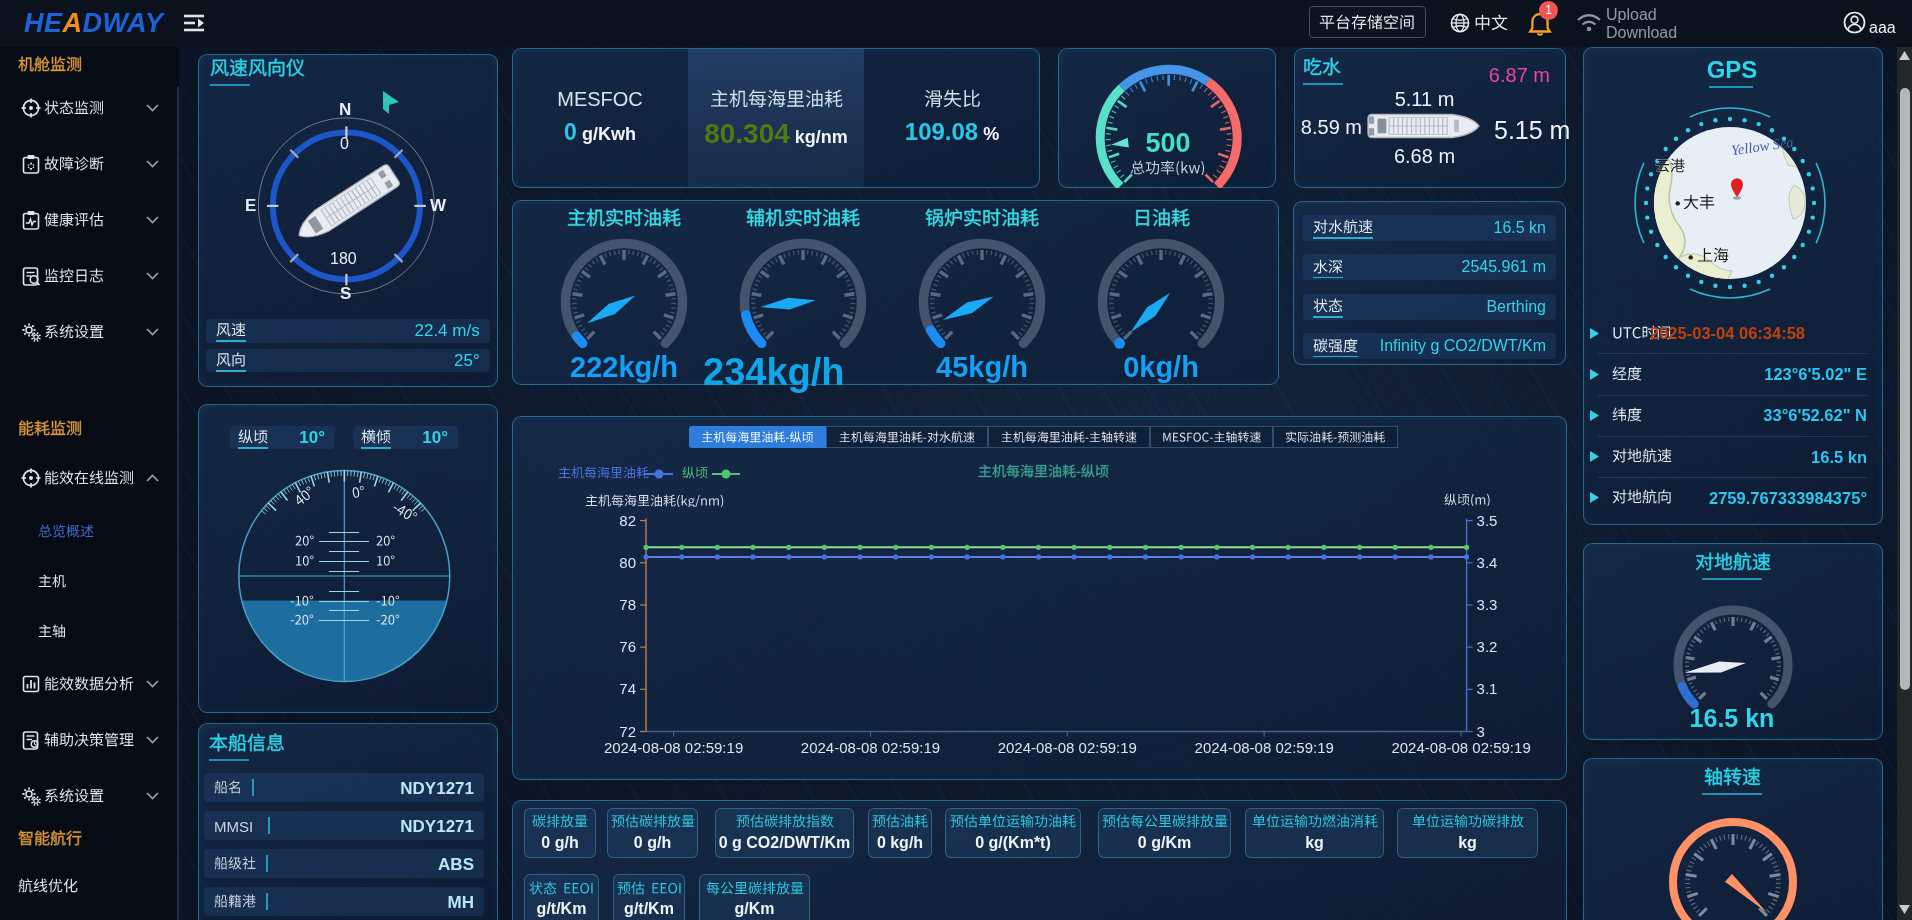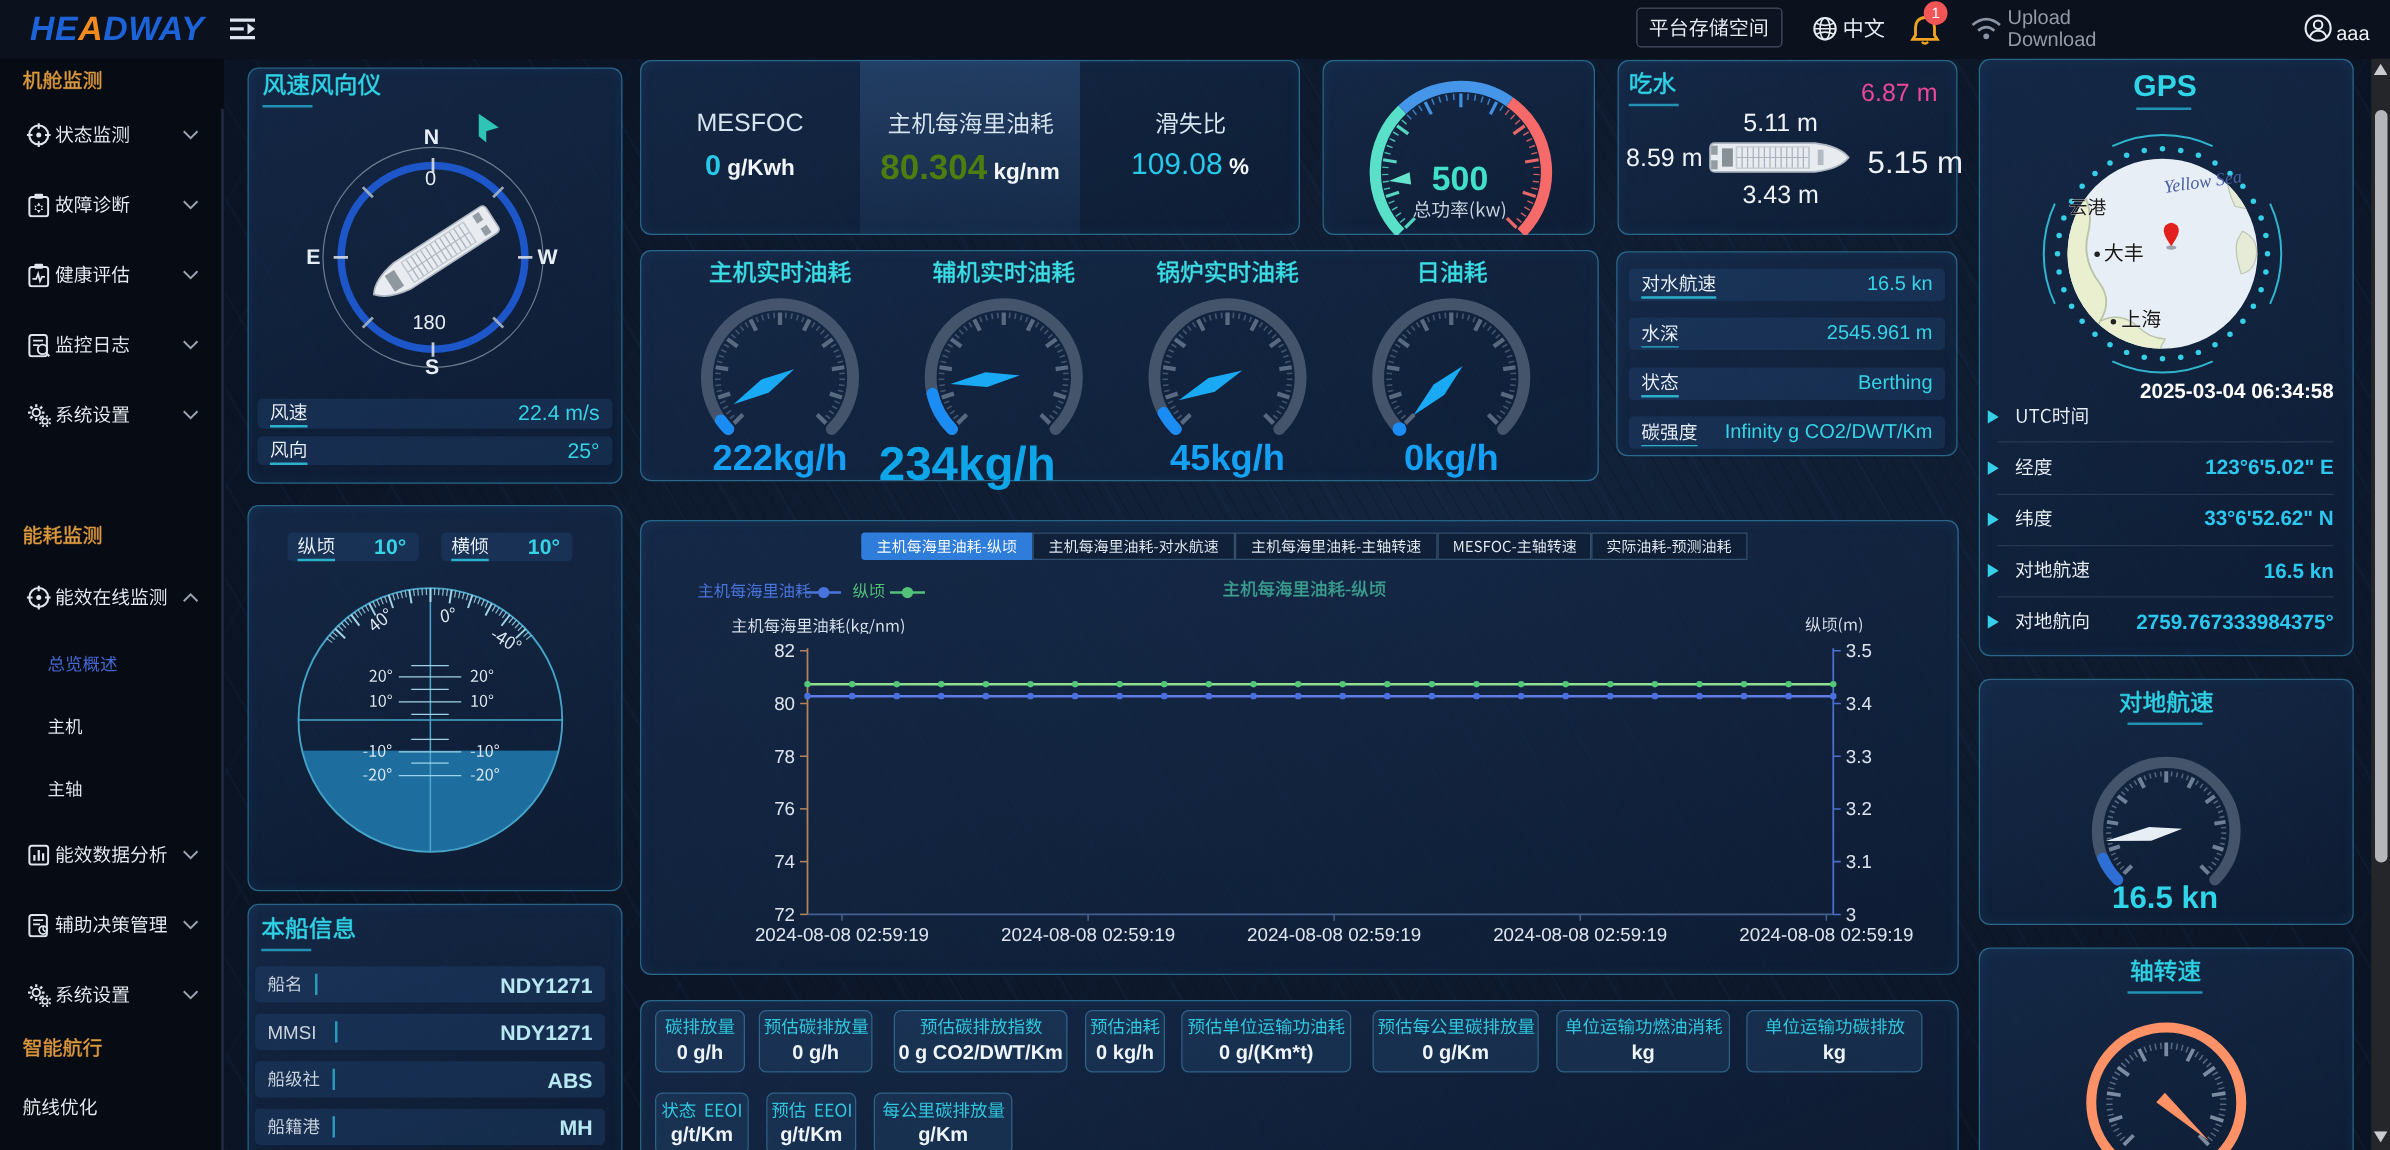--- a/index.html
+++ b/index.html
@@ -773,21 +773,21 @@
   </svg>
 <svg class="z " style="position:absolute;left:923.5px;top:89px" width="57.0" height="19" viewBox="0 -880 3000 1000">
     <g fill="#d5e4ee">
       <use href="#u6ED1" x="0"></use>
       <use href="#u5931" x="1000"></use>
       <use href="#u6BD4" x="2000"></use>
     </g>
   </svg>
 <div class="lat" style="left:512px;top:119px;width:176px;text-align:center"><span style="color:#27c8ea;font-weight:bold;font-size:23px">0</span><span style="color:#f2f6fa;font-weight:bold;font-size:18px"> g/Kwh</span></div>
 <div class="lat" style="left:688px;top:118px;width:176px;text-align:center"><span style="color:#4d7c0f;font-weight:bold;font-size:28px">80.304</span><span style="color:#f2f6fa;font-weight:bold;font-size:18px"> kg/nm</span></div>
-<div class="lat" style="left:864px;top:118px;width:176px;text-align:center"><span style="color:#27c8ea;font-weight:normal;font-size:24px">109.08</span><span style="color:#f2f6fa;font-weight:bold;font-size:18px"> %</span></div>
+<div class="lat" style="left:864px;top:118px;width:176px;text-align:center"><span style="color:#27c8ea;font-weight:bold;font-size:24px">109.08</span><span style="color:#f2f6fa;font-weight:bold;font-size:18px"> %</span></div>
 <div class="panel" style="left:1058.0px;top:48.0px;width:218.0px;height:140.0px;"></div>
 <div class="abs" style="left:1058px;top:48px;width:218px;height:140px">
     <svg width="218" height="140" viewBox="0 0 218 140" style="position:absolute;left:0;top:0">
       <path d="M 62.26 138.14 A 68.50 68.50 0 0 1 63.81 39.77" stroke="#58e0c8" stroke-width="9" fill="none"></path>
       <path d="M 63.81 39.77 A 68.50 68.50 0 0 1 149.79 33.45" stroke="#4596e8" stroke-width="9" fill="none"></path>
       <path d="M 149.79 33.45 A 68.50 68.50 0 0 1 159.14 138.14" stroke="#f66a6a" stroke-width="9" fill="none"></path>
       <line x1="66.2" y1="134.2" x2="73.9" y2="126.5" stroke="#58e0c8" stroke-width="2.6" stroke-opacity="0.95"></line>
       <line x1="62.2" y1="129.9" x2="66.0" y2="126.7" stroke="#58e0c8" stroke-width="1.2" stroke-opacity="0.80"></line>
       <line x1="58.6" y1="125.1" x2="62.7" y2="122.3" stroke="#58e0c8" stroke-width="1.2" stroke-opacity="0.80"></line>
       <line x1="55.5" y1="120.1" x2="59.9" y2="117.6" stroke="#58e0c8" stroke-width="1.2" stroke-opacity="0.80"></line>
@@ -858,21 +858,21 @@
     <g fill="#2fd5e8" stroke="#2fd5e8" stroke-width="26">
       <use href="#u5403" x="0"></use>
       <use href="#u6C34" x="1000"></use>
     </g>
   </svg>
 <div class="abs" style="left:1303.0px;top:83.0px;width:40px;height:2px;background:#2292b4"></div>
 <div class="lat" style="left:1446px;top:64px;width:104px;text-align:right;color:#ec4899;font-size:20px">6.87 m</div>
 <div class="lat" style="left:1367px;top:88px;width:115px;text-align:center;color:#eef2f7;font-size:20px">5.11 m</div>
 <div class="lat" style="left:1300px;top:116px;width:62px;text-align:right;color:#eef2f7;font-size:20px">8.59 m</div>
 <div class="lat" style="left:1494px;top:116px;color:#eef2f7;font-size:25px">5.15 m</div>
-<div class="lat" style="left:1367px;top:145px;width:115px;text-align:center;color:#eef2f7;font-size:20px">3.43 m</div>
+<div class="lat" style="left:1367px;top:145px;width:115px;text-align:center;color:#eef2f7;font-size:20px">6.68 m</div>
 <svg width="116" height="28" viewBox="0 0 116 28" style="position:absolute;left:1366.0px;top:112.0px">
     <path d="M 6 2.5 L 86.0 2.5 Q 106.0 5.0 113.0 14.0 Q 106.0 23.0 86.0 25.5 L 6 25.5 Q 2 25.5 2 21.5 L 2 6.5 Q 2 2.5 6 2.5 Z" fill="#e8ebef" stroke="#aeb6c1" stroke-width="1.3"></path>
     <line x1="23.2" y1="5.5" x2="23.2" y2="22.5" stroke="#a9b2be" stroke-width="1"></line>
     <line x1="27.7" y1="5.5" x2="27.7" y2="22.5" stroke="#a9b2be" stroke-width="1"></line>
     <line x1="32.1" y1="5.5" x2="32.1" y2="22.5" stroke="#a9b2be" stroke-width="1"></line>
     <line x1="36.6" y1="5.5" x2="36.6" y2="22.5" stroke="#a9b2be" stroke-width="1"></line>
     <line x1="41.0" y1="5.5" x2="41.0" y2="22.5" stroke="#a9b2be" stroke-width="1"></line>
     <line x1="45.5" y1="5.5" x2="45.5" y2="22.5" stroke="#a9b2be" stroke-width="1"></line>
     <line x1="50.0" y1="5.5" x2="50.0" y2="22.5" stroke="#a9b2be" stroke-width="1"></line>
     <line x1="54.4" y1="5.5" x2="54.4" y2="22.5" stroke="#a9b2be" stroke-width="1"></line>
@@ -1683,21 +1683,21 @@
   </svg>
 <svg class="z " style="position:absolute;left:1612px;top:324.5px" width="59.4" height="15" viewBox="0 -880 3958 1000">
     <g fill="#e8eef5">
       <use href="#u0055" x="0"></use>
       <use href="#u0054" x="721"></use>
       <use href="#u0043" x="1320"></use>
       <use href="#u65F6" x="1958"></use>
       <use href="#u95F4" x="2958"></use>
     </g>
   </svg>
-<div class="lat" style="left:1650px;top:304px;width:217px;text-align:right;color:#ffffff;font-weight:bold;font-size:16.5px">2025-03-04 06:34:58</div>
+<div class="lat" style="left:1650px;top:324.0px;width:217px;text-align:left;color:#c2410c;font-weight:bold;font-size:16.5px">2025-03-04 06:34:58</div>
 <div class="abs" style="left:1598px;top:353.3px;width:269px;height:1px;background:rgba(120,140,170,0.22)"></div>
 <svg class="abs" style="left:1590px;top:368.7px" width="9" height="11">
     <polygon points="0,0 9,5.5 0,11" fill="#35d0e8"></polygon>
   </svg>
 <svg class="z " style="position:absolute;left:1612px;top:365.7px" width="30.0" height="15" viewBox="0 -880 2000 1000">
     <g fill="#e8eef5">
       <use href="#u7ECF" x="0"></use>
       <use href="#u5EA6" x="1000"></use>
     </g>
   </svg>

